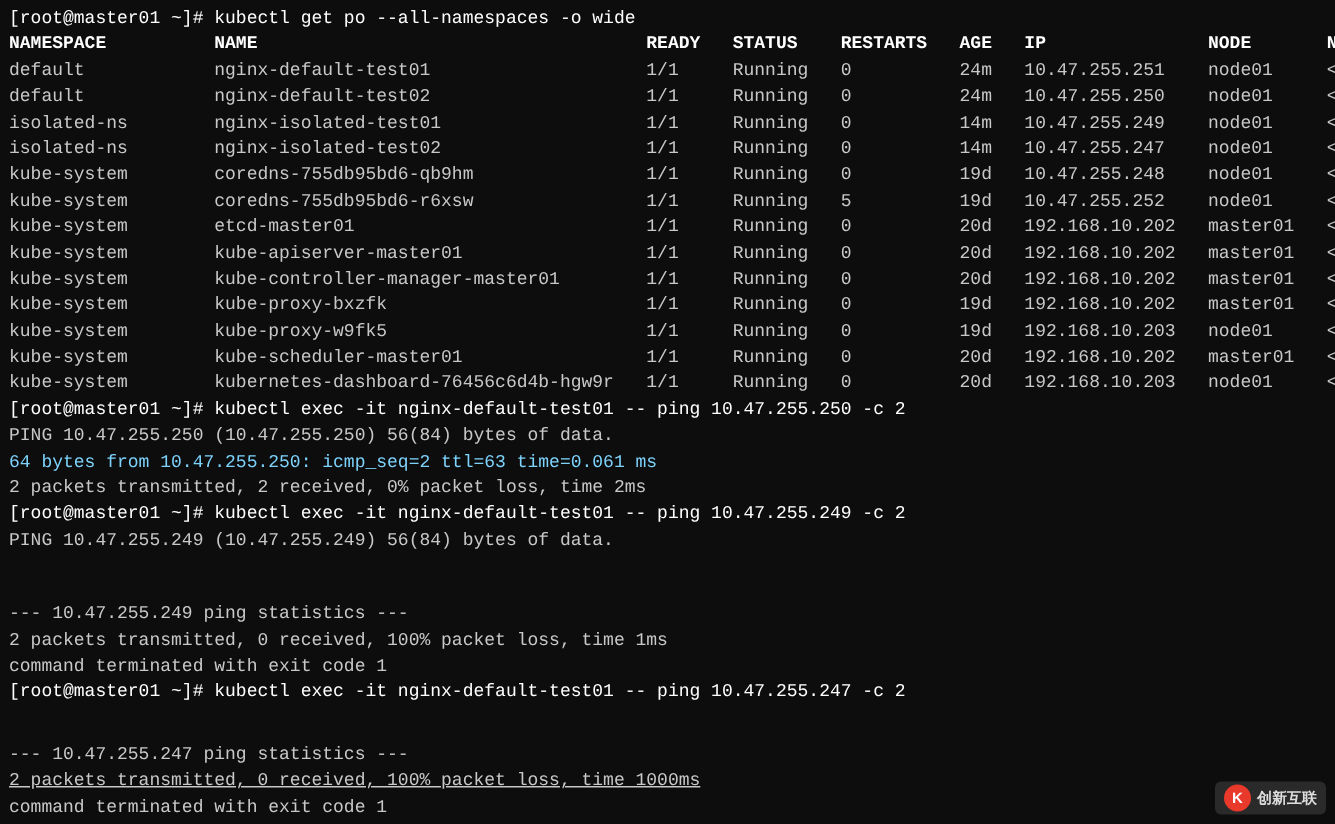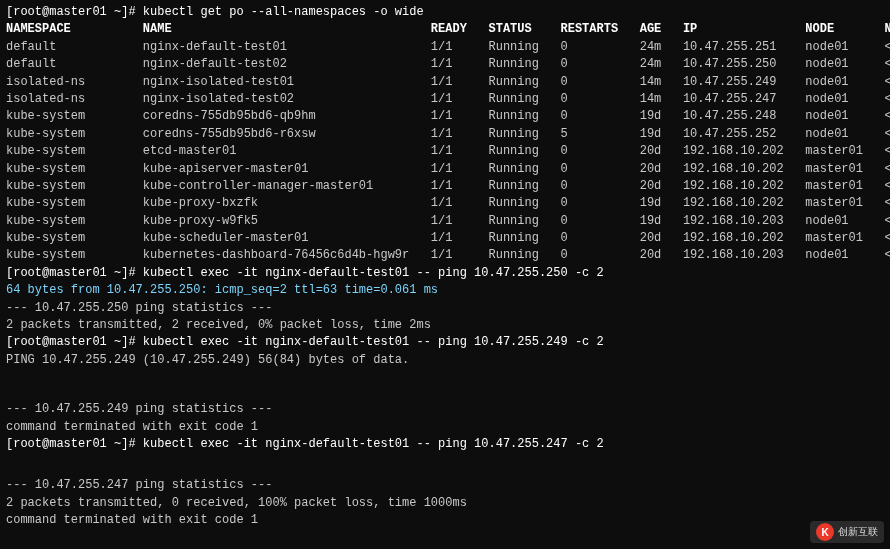--- a/index.html
+++ b/index.html
@@ -48,20 +48,21 @@
       justify-content: center;
       font-size: 10px;
       color: white;
       font-weight: bold;
       font-family: sans-serif;
     }
     .watermark-text {
       color: #dddddd;
       font-size: 10px;
       font-family: sans-serif;
+      font-weight: bold;
     }
   </style>
 </head>
 <body>
 
 <div class="terminal">
   <div id="lines-container">
       <span class="line" style="color: rgb(255, 255, 255);">[root@master01 ~]# kubectl get po --all-namespaces -o wide</span>
       <span class="line" style="color: rgb(255, 255, 255); font-weight: bold;">NAMESPACE          NAME                                    READY   STATUS    RESTARTS   AGE   IP               NODE       NOMINATED NODE</span>
       <span class="line" style="color: rgb(200, 200, 200);">default            nginx-default-test01                    1/1     Running   0          24m   10.47.255.251    node01     &lt;none&gt;</span>
@@ -71,34 +72,35 @@
       <span class="line" style="color: rgb(200, 200, 200);">kube-system        coredns-755db95bd6-qb9hm                1/1     Running   0          19d   10.47.255.248    node01     &lt;none&gt;</span>
       <span class="line" style="color: rgb(200, 200, 200);">kube-system        coredns-755db95bd6-r6xsw                1/1     Running   5          19d   10.47.255.252    node01     &lt;none&gt;</span>
       <span class="line" style="color: rgb(200, 200, 200);">kube-system        etcd-master01                           1/1     Running   0          20d   192.168.10.202   master01   &lt;none&gt;</span>
       <span class="line" style="color: rgb(200, 200, 200);">kube-system        kube-apiserver-master01                 1/1     Running   0          20d   192.168.10.202   master01   &lt;none&gt;</span>
       <span class="line" style="color: rgb(200, 200, 200);">kube-system        kube-controller-manager-master01        1/1     Running   0          20d   192.168.10.202   master01   &lt;none&gt;</span>
       <span class="line" style="color: rgb(200, 200, 200);">kube-system        kube-proxy-bxzfk                        1/1     Running   0          19d   192.168.10.202   master01   &lt;none&gt;</span>
       <span class="line" style="color: rgb(200, 200, 200);">kube-system        kube-proxy-w9fk5                        1/1     Running   0          19d   192.168.10.203   node01     &lt;none&gt;</span>
       <span class="line" style="color: rgb(200, 200, 200);">kube-system        kube-scheduler-master01                 1/1     Running   0          20d   192.168.10.202   master01   &lt;none&gt;</span>
       <span class="line" style="color: rgb(200, 200, 200);">kube-system        kubernetes-dashboard-76456c6d4b-hgw9r   1/1     Running   0          20d   192.168.10.203   node01     &lt;none&gt;</span>
       <span class="line" style="color: rgb(255, 255, 255);">[root@master01 ~]# kubectl exec -it nginx-default-test01 -- ping 10.47.255.250 -c 2</span>
+      <span class="line" style="color: rgb(200, 200, 200);">PING 10.47.255.250 (10.47.255.250) 56(84) bytes of data.</span>
       <span class="line" style="color: #7dd3fc;">64 bytes from 10.47.255.250: icmp_seq=2 ttl=63 time=0.061 ms</span>
       <span class="line" style="color: rgb(200, 200, 200);"></span>
-      <span class="line" style="color: rgb(200, 200, 200);">--- 10.47.255.250 ping statistics ---</span>
       <span class="line" style="color: rgb(200, 200, 200);">2 packets transmitted, 2 received, 0% packet loss, time 2ms</span>
       <span class="line" style="color: rgb(255, 255, 255);">[root@master01 ~]# kubectl exec -it nginx-default-test01 -- ping 10.47.255.249 -c 2</span>
       <span class="line" style="color: rgb(200, 200, 200);">PING 10.47.255.249 (10.47.255.249) 56(84) bytes of data.</span>
       <span class="line" style="color: rgb(200, 200, 200);"></span>
       <span class="line" style="color: rgb(200, 200, 200); margin-top: 32px;">--- 10.47.255.249 ping statistics ---</span>
+      <span class="line" style="color: rgb(200, 200, 200);">2 packets transmitted, 0 received, 100% packet loss, time 1ms</span>
       <span class="line" style="color: rgb(200, 200, 200);"></span>
       <span class="line" style="color: rgb(200, 200, 200);">command terminated with exit code 1</span>
       <span class="line" style="color: rgb(255, 255, 255);">[root@master01 ~]# kubectl exec -it nginx-default-test01 -- ping 10.47.255.247 -c 2</span>
       <span class="line" style="color: rgb(200, 200, 200);"></span>
       <span class="line" style="color: rgb(200, 200, 200); margin-top: 24px;">--- 10.47.255.247 ping statistics ---</span>
-      <span class="line" style="color: rgb(200, 200, 200);">2 packets transmitted, 0 received, 100% packet loss, time 1000ms</span>
+      <span class="line" style="color: rgb(200, 200, 200); text-decoration: underline;">2 packets transmitted, 0 received, 100% packet loss, time 1000ms</span>
       <span class="line" style="color: rgb(200, 200, 200);"></span>
       <span class="line" style="color: rgb(200, 200, 200);">command terminated with exit code 1</span>
     </div>
   <div class="watermark">
     <div class="watermark-icon">K</div>
     <span class="watermark-text">创新互联</span>
   </div>
 </div>
 
 </body></html>

